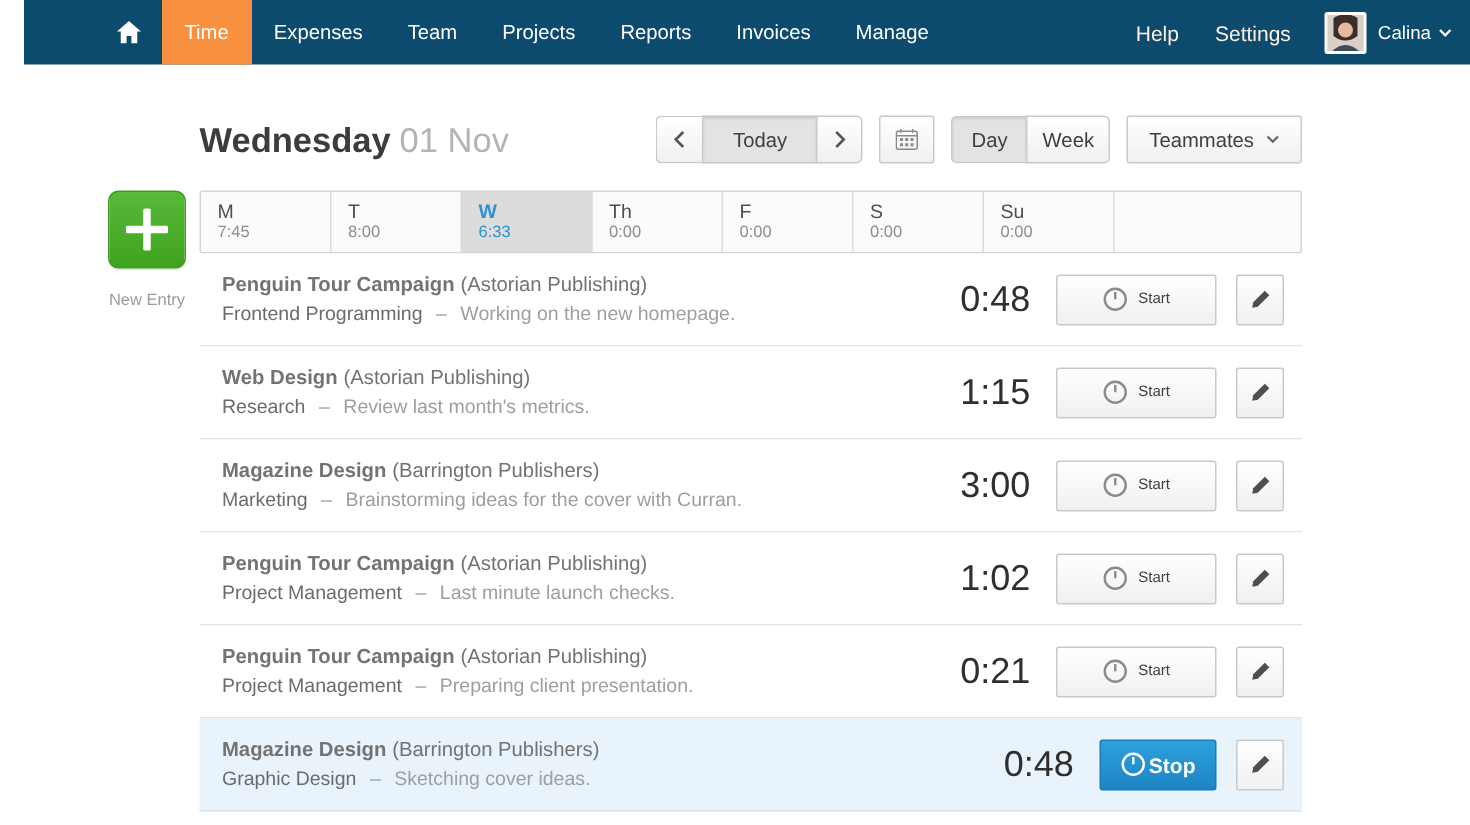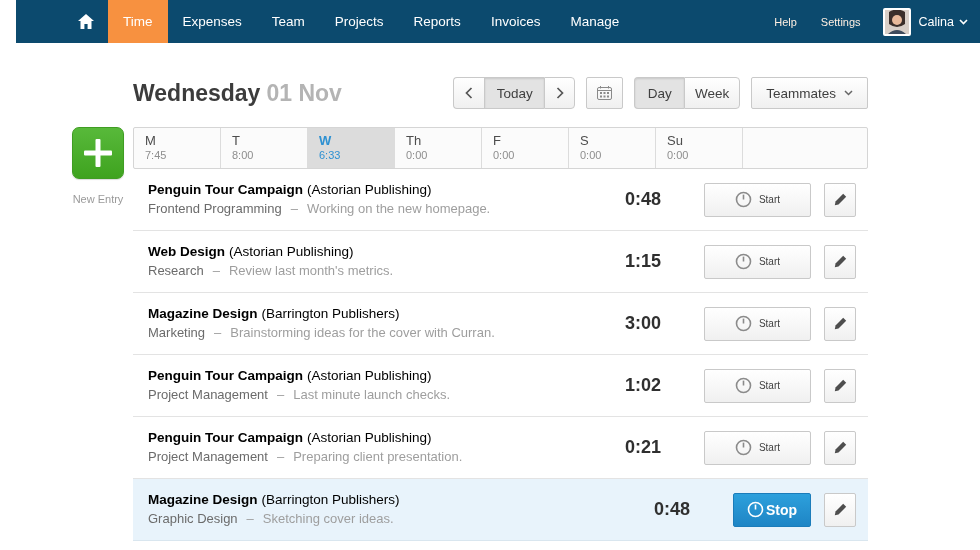--- a/index.html
+++ b/index.html
@@ -9,44 +9,44 @@
 
   
   .topnav { position:absolute; top:0; left:16px; width:100%; height:43px;
     background:#0c4a6e; display:flex; align-items:stretch; color:#fff; }
   .nav-left { display:flex; align-items:stretch; padding-left:48px; }
   .nav-home { display:flex; align-items:center; padding:0 14px; cursor:pointer; }
   .nav-item { display:flex; align-items:center; padding:0 15px; font-size:13.5px;
     color:#ffffff; cursor:pointer; }
   .nav-item.active { background:#f79140; }
   .nav-right { margin-left:auto; display:flex; align-items:center; padding-right:28px; }
-  .nav-small { font-size:11px; color:#ffefe2; padding:0 12px; cursor:pointer; }
+  .nav-small { font-size:14px; color:#ffefe2; padding:0 12px; cursor:pointer; }
   .avatar { width:28px; height:28px; border:2px solid #ffffff; border-radius:2px;
     background:#cfc4bc; margin:0 8px 0 10px; overflow:hidden; }
   .username { font-size:12.5px; display:flex; align-items:center; gap:5px; cursor:pointer; }
 
   
   .main { position:absolute; left:133px; top:43px; width:735px; }
   .header-row { position:absolute; top:33px; left:0; width:735px; height:34px;
     display:flex; align-items:center; }
   .page-title { font-size:23px; color:#3c3c3c; white-space:nowrap; }
   .page-title .day { font-weight:bold; }
-  .page-title .date { font-weight:bold; color:#b4b4b4; margin-left:6px; }
+  .page-title .date { font-weight:normal; color:#b4b4b4; margin-left:6px; }
   .controls { margin-left:auto; display:flex; align-items:center; gap:11px; }
   .btn { display:inline-flex; align-items:center; justify-content:center;
     height:32px; background:linear-gradient(#ffffff,#f0f0f0); border:1px solid #c9c9c9;
     border-radius:2px; font-size:13.5px; color:#3f3f3f; cursor:pointer;
     font-family:inherit; }
   .btn.pressed { background:#e3e3e3; box-shadow:inset 0 1px 2px rgba(0,0,0,.12); }
   .btn-group { display:inline-flex; }
   .btn-group .btn { border-radius:0; border-right-width:0; }
   .btn-group .btn:first-child { border-radius:4px 0 0 4px; }
   .btn-group .btn:last-child { border-radius:0 4px 4px 0; border-right-width:1px; }
   .pager-arrow { width:31px; }
-  .today-btn { width:60px; }
+  .today-btn { width:76px; }
   .cal-btn { width:37px; }
   .day-btn { width:50px; }
   .week-btn { width:56px; }
   .teammates-btn { padding:0 14px; gap:8px; }
 
   
   .week-bar { position:absolute; top:84px; left:0; width:735px; height:42px;
     display:flex; border:1px solid #d5d5d5; border-radius:2px; background:#fbfbfb; }
   .day-cell { flex:0 0 87px; border-right:1px solid #dcdcdc; padding:5px 0 0 11px;
     cursor:pointer; }
@@ -69,28 +69,28 @@
   .plus-btn:before { width:28px; height:5px; }
   .plus-btn:after  { width:5px; height:28px; }
   .new-entry-label { margin-top:11px; font-size:11px; color:#9a9a9a; }
 
   
   .entries { position:absolute; top:126px; left:0; width:735px; }
   .entry { height:62px; border-bottom:1px solid #e3e3e3; display:flex;
     align-items:center; padding:0 12px 0 15px; background:#fff; }
   .entry.running { background:#e8f3fb; border-bottom-color:#d9e6ef; }
   .entry-text { flex:1; min-width:0; }
-  .l1 { font-size:13.5px; color:#000000; line-height:18px; }
+  .l1 { font-size:13.5px; color:#737373; line-height:18px; }
   .l1 .proj { font-weight:bold; }
   .l1 .client { margin-left:4px; }
   .l2 { font-size:13px; color:#6b6b6b; line-height:18px; margin-top:1px; }
   .l2 .dash { color:#9e9e9e; margin:0 9px; }
   .l2 .notes { color:#9e9e9e; }
-  .entry-time { font-size:18px; font-weight:bold; color:#2f2f2f; width:62px;
-    margin-right:17px; white-space:nowrap; }
+  .entry-time { font-size:24px; font-weight:normal; color:#2f2f2f; width:62px;
+    text-align:right; margin-right:17px; white-space:nowrap; }
   .start-btn { height:34px; padding:0 30px; gap:7px; font-size:10px;justify-content:flex-end; }
   .stop-btn { height:34px; padding:0 13px; gap:2px; font-size:14px; font-weight:bold;
     background:linear-gradient(#2da0dc,#1e85c5); border-color:#1b7cba; color:#fff; }
   .edit-btn { width:32px; height:34px; margin-left:13px; }
 
   svg { display:block; }
 </style>
 </head>
 <body>
 

